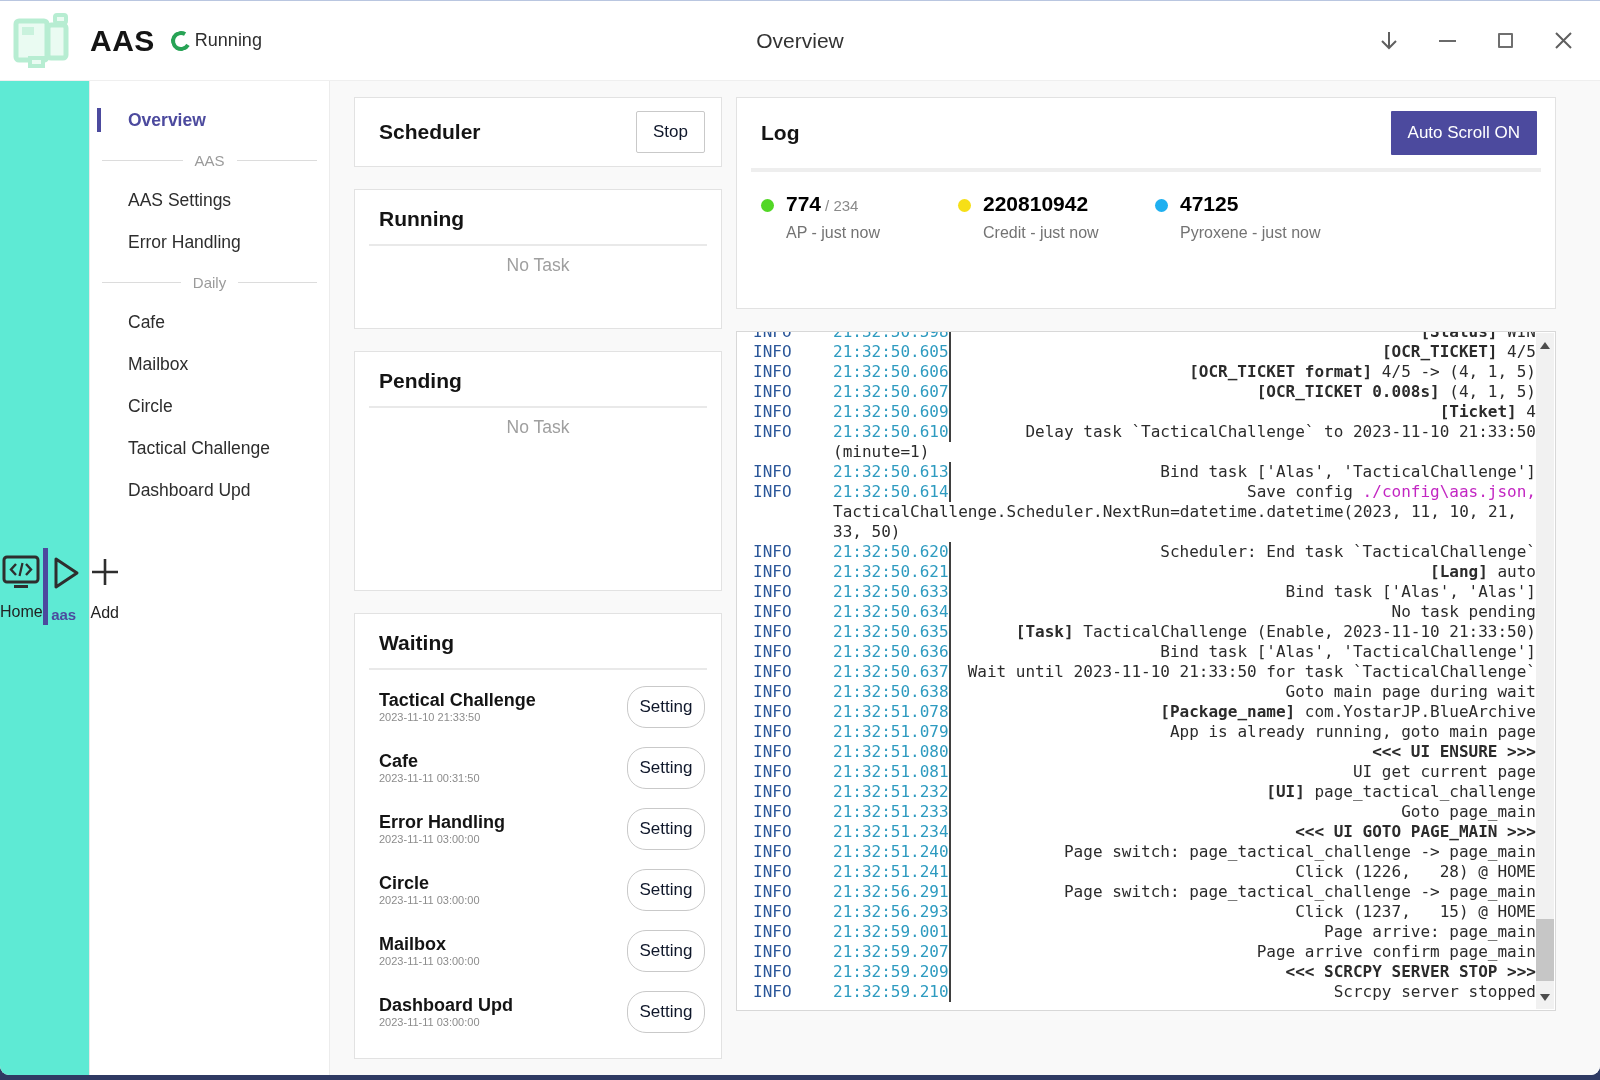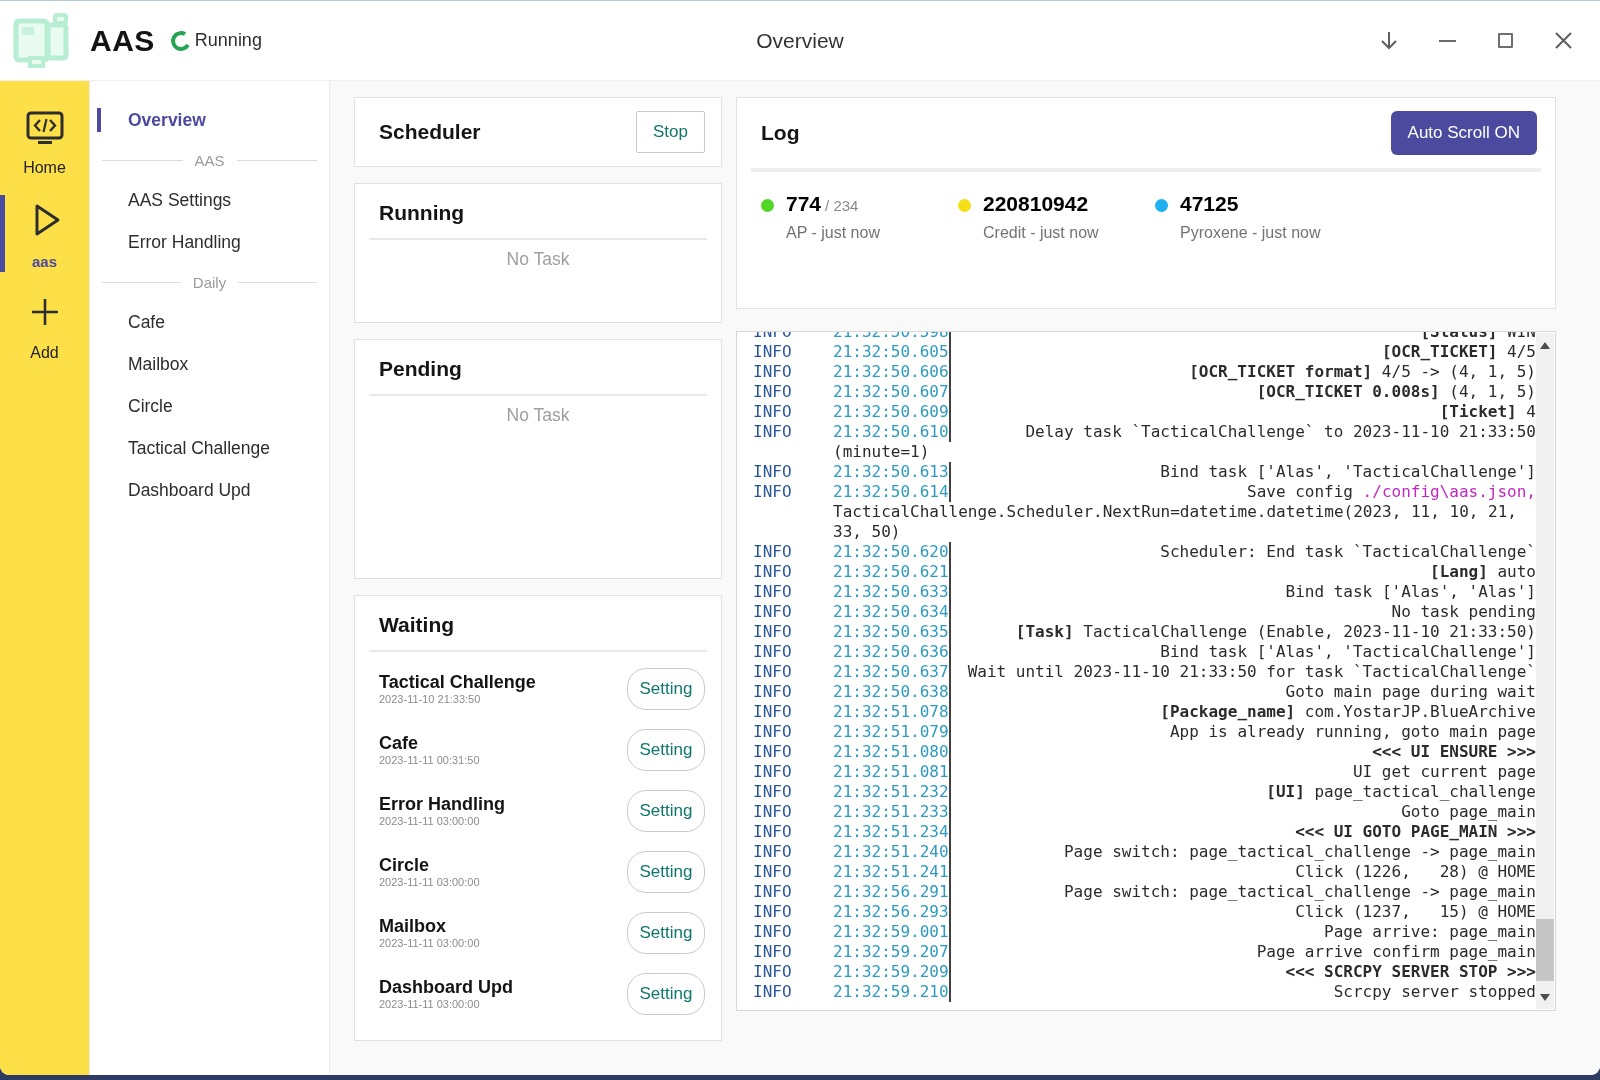--- a/index.html
+++ b/index.html
@@ -20,69 +20,69 @@
   .spinner { width:20px; height:20px; border-radius:50%; border:4px solid #27a355;
              border-right-color:transparent; transform:rotate(-15deg); margin-right:4px; }
   .title-center { position:absolute; left:0; right:0; text-align:center; font-size:21px; color:#333; pointer-events:none; }
   .win-controls { margin-left:auto; display:flex; align-items:center; gap:36px; padding-right:12px; }
   .wc { width:22px; height:22px; display:flex; align-items:center; justify-content:center; color:#5f5f5f; }
   .wc svg { display:block; }
   .wc-min-bar { width:17px; height:2px; background:#6a6a6a; }
   .wc-max-box { width:15px; height:15px; border:2px solid #6f6f6f; border-radius:1px; }
 
   
-  .rail { width:90px; flex:none; border-right:1px solid #e9e9e9; background:#fde047;
-          padding-top:16px; display:flex; flex-direction:column; align-items:center; }
+  .rail { width:90px; flex:none; border-right:1px solid #e9e9e9; background:#5eead4;
+          padding-top:16px; display:flex; flex-direction:row; align-items:center; }
   .rail-item { width:100%; position:relative; display:flex; flex-direction:column;
                align-items:center; padding:12px 0 10px; }
   .rail-item .rlabel { margin-top:8px; font-size:16px; color:#222; }
   .rail-item.active::before { content:""; position:absolute; left:0; top:8px; bottom:8px;
                width:5px; background:var(--accent); }
   .rail-item.active .rlabel { color:var(--accent); font-weight:700; font-size:15px; }
 
   
   .sidenav { width:240px; flex:none; background:#fff; border-right:1px solid #ececec; padding-top:18px; }
   .nav-item { height:42px; display:flex; align-items:center; padding-left:38px;
               font-size:17.5px; color:#2d2d2d; position:relative; }
   .nav-item.active { color:var(--accent); font-weight:700; }
   .nav-item.active::before { content:""; position:absolute; left:7px; top:9px; bottom:9px;
               width:4px; background:var(--accent); }
   .nav-group { display:flex; align-items:center; height:38px; margin:0 12px; color:#9b9b9b; font-size:15px; }
   .nav-group .gline { flex:1; height:1px; background:#dcdcdc; }
   .nav-group .glabel { padding:0 12px; }
 
   
   .content { flex:1; background:#f9f9f9; display:flex; gap:14px; padding:16px 44px 0 12px; overflow:hidden; }
-  .col-left { width:380px; flex:none; display:flex; flex-direction:column; gap:16px;padding-left:12px; }
+  .col-left { width:380px; flex:none; display:flex; flex-direction:column; gap:22px;padding-left:12px; }
   .col-right { flex:1; display:flex; flex-direction:column; }
   .card { background:#fff; border:1px solid #e2e2e2; }
   .card-title { font-size:21px; font-weight:600; color:#141414; }
   .card-head { padding:17px 24px 13px; }
   .card-divider { height:2px; background:#e9e9e9; margin:0 14px; }
   .empty-text { text-align:center; color:#9f9f9f; font-size:17.5px; margin-top:9px; }
   .btn-outline { background:#fff; border:1px solid #c9c9c9; border-radius:2px;
-                 font-size:17px; color:#0f766e; font-family:inherit; cursor:pointer; }
+                 font-size:17px; color:#0f172a; font-family:inherit; cursor:pointer; }
 
   .scheduler-card { height:70px; display:flex; align-items:center; justify-content:space-between;
                     padding:0 16px 0 24px; }
   .btn-stop { padding:10px 16px; }
   .running-card { height:140px; }
   .pending-card { height:240px; }
   .waiting-card { height:446px; overflow:hidden; }
   .wait-rows { padding:6px 16px 0 24px; }
   .wait-row { height:61px; display:flex; align-items:center; justify-content:space-between; }
   .wname { font-size:18px; font-weight:600; color:#141414; }
   .wdate { font-size:11px; color:#8c8c8c; }
   .btn-setting { width:78px; height:42px;border-radius:19px; }
 
   
   .log-card { height:212px; flex:none; }
   .log-head { height:70px; display:flex; align-items:center; justify-content:space-between;
               padding:0 18px 0 24px; }
-  .btn-accent { background:var(--accent); color:#fff; border:none; border-radius:6px;
+  .btn-accent { background:var(--accent); color:#fff; border:none; border-radius:1px;
                 font-size:17px; padding:12px 17px; font-family:inherit; cursor:pointer; }
   .log-head-divider { height:4px; background:#eeeeee; margin:0 14px; }
   .stats { display:flex; padding:20px 0 0 24px; }
   .stat { width:197px; display:flex; }
   .dot { width:13px; height:13px; border-radius:50%; margin:7px 12px 0 0; flex:none; }
   .stat-value { font-size:21px; font-weight:700; color:#000000; }
   .stat-total { font-size:15px; color:#8a8a8a; font-weight:400; margin-left:4px; }
   .stat-label { font-size:16px; color:#737373; margin-top:8px; }
 
   .log-panel { height:680px; margin-top:22px; position:relative; background:#fff; border:1px solid #d8d8d8; }

